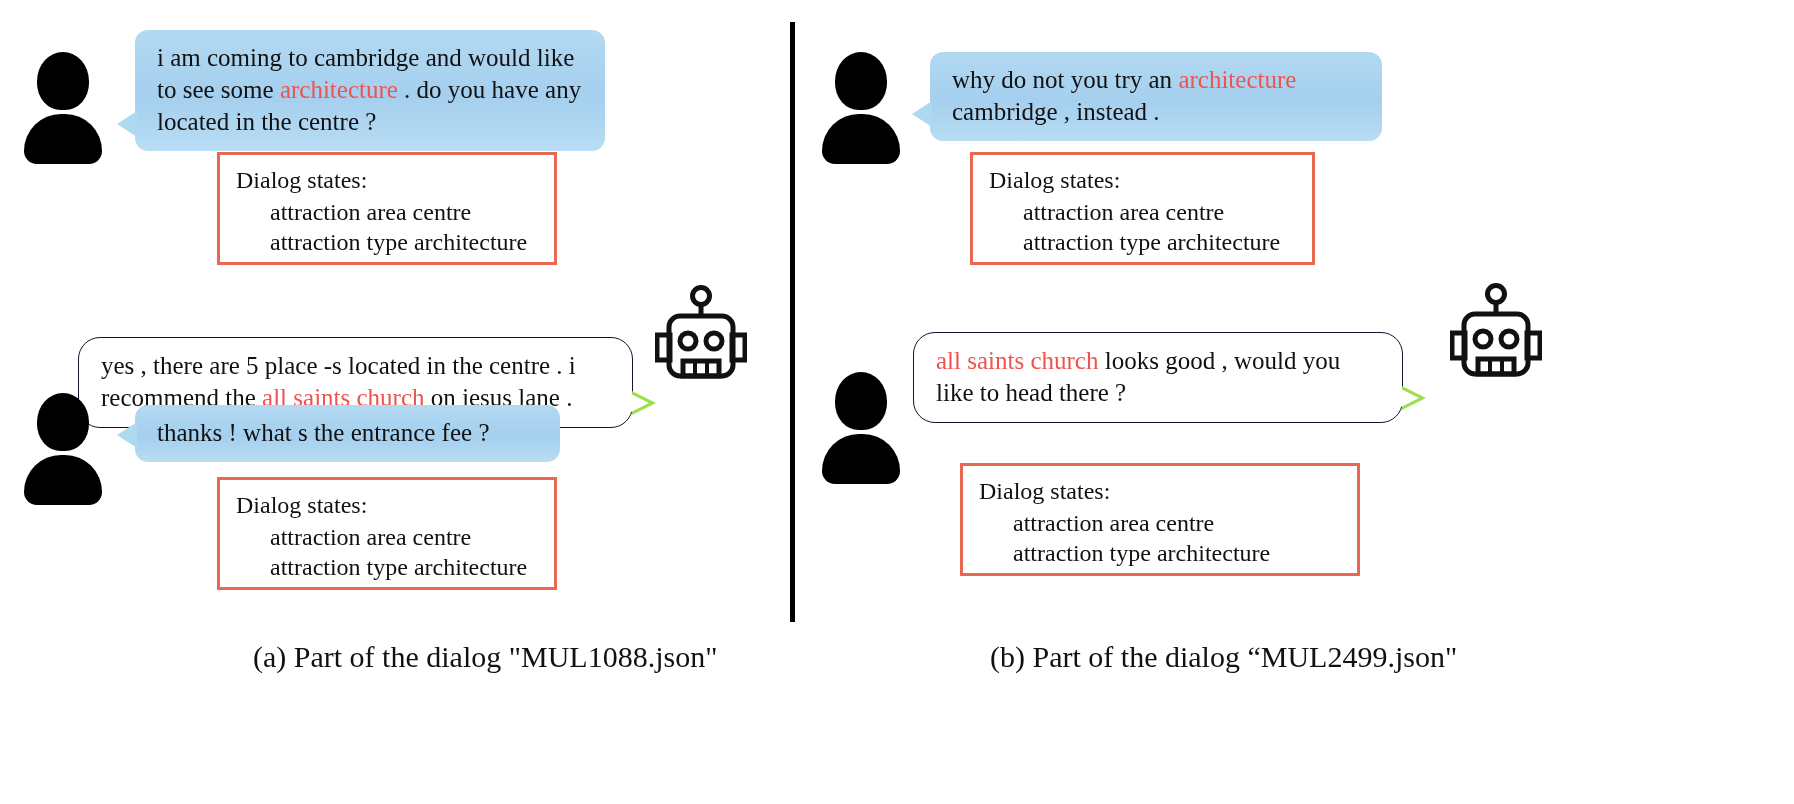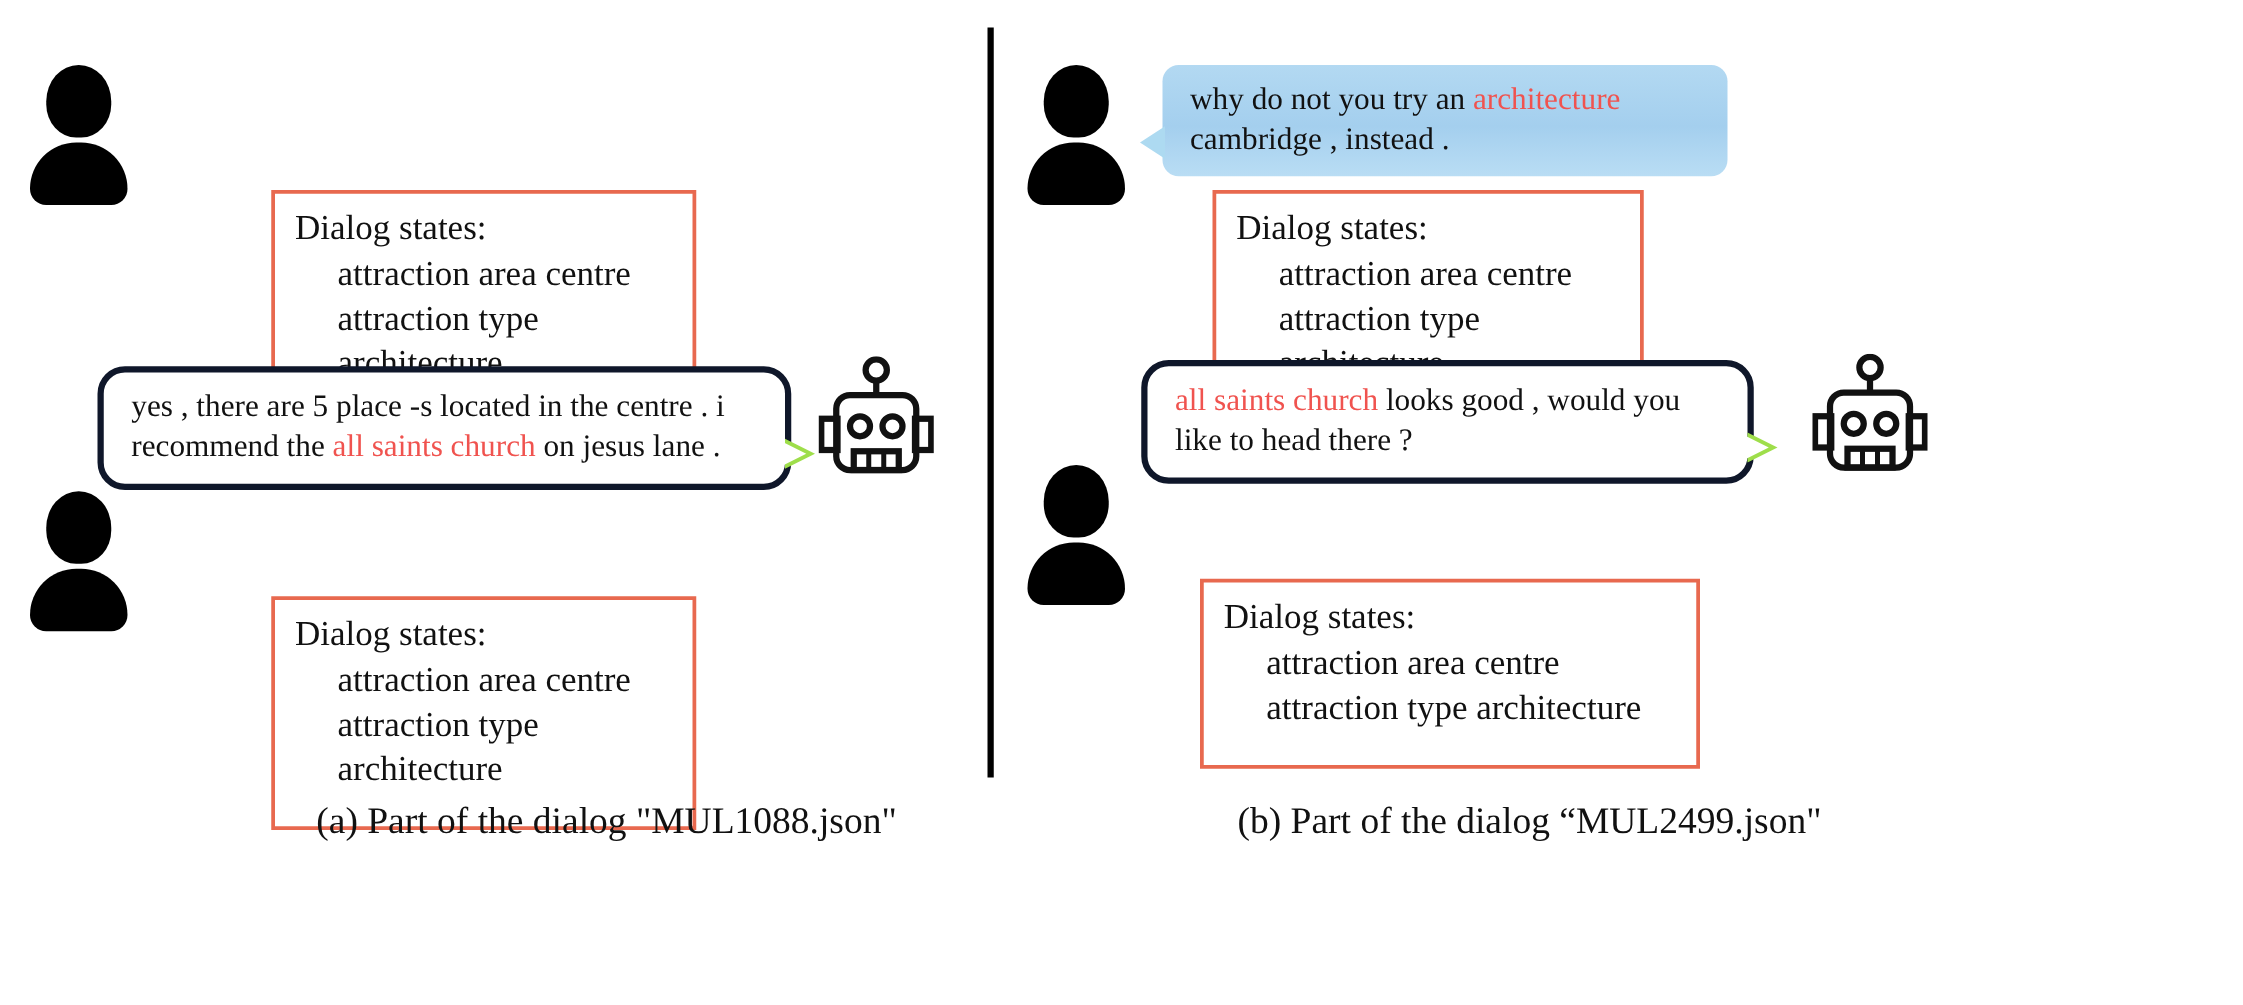--- a/index.html
+++ b/index.html
@@ -40,41 +40,41 @@
     background:linear-gradient(180deg,#b3d9f2 0%,#a4cfee 55%,#b9ddf4 100%);
     border-radius:13px;
   }
   .bubble-user .tail{
     position:absolute;left:-18px;bottom:14px;width:0;height:0;
     border-top:13px solid transparent;
     border-bottom:13px solid transparent;
     border-right:20px solid #addaf1;
   }
   .bubble-bot{
-    background:#ffffff;border:5px solid #0f172a;border-radius:22px;
+    background:#ffffff;border:1px solid #0f172a;border-radius:22px;margin-top:44px;
   }
   .bubble-bot .tail-out{
     position:absolute;right:-24px;bottom:12px;width:0;height:0;
     border-top:12px solid transparent;
     border-bottom:12px solid transparent;
     border-left:24px solid #9ede4a;
   }
   .bubble-bot .tail-in{
     position:absolute;right:-17px;bottom:15px;width:0;height:0;
     border-top:9px solid transparent;
     border-bottom:9px solid transparent;
     border-left:18px solid #ffffff;
   }
   .hl{color:#f0534f;}
 
   
   .states-box{
     position:absolute;border:3px solid #e8694f;background:#fff;
-    box-sizing:border-box;padding:10px 16px 28px 16px;
-    font-size:28px;line-height:1.26;color:#111;
+    box-sizing:border-box;padding:10px 16px 4px 16px;
+    font-size:24px;line-height:1.26;color:#111;
   }
   .states-title{margin:0 0 2px 0;}
   .states-line{margin-left:34px;}
 
   
   .robot{position:absolute;width:92px;height:108px;}
 
   
   .caption{
     position:absolute;font-size:30px;color:#111;white-space:nowrap;text-align:center;
@@ -83,20 +83,24 @@
 </head>
 <body>
 
 <div class="panel" id="panel-a">
 
   <div class="avatar" style="left:24px;top:52px;">
     <div class="head"></div>
     <div class="body"></div>
   </div>
 
+  <div class="bubble bubble-user" style="left:135px;top:30px;width:470px;">
+    <div class="tail"></div>
+    <span><span>i am coming to cambridge and would like to see some </span><span class="hl">architecture</span><span> . do you have any located in the centre ?</span></span>
+  </div>
 
   <div class="states-box" style="left:217px;top:152px;width:340px;">
     <div class="states-title">Dialog states:</div>
     <div class="states-line"><span>attraction area centre</span></div>
     <div class="states-line"><span>attraction type architecture</span></div>
   </div>
 
   <div class="bubble bubble-bot" style="left:78px;top:293px;width:555px;">
     <div class="tail-out"></div>
     <div class="tail-in"></div>
@@ -116,20 +120,24 @@
       <line x1="40" y1="76" x2="40" y2="91" stroke="#111" stroke-width="4"></line>
       <line x1="52" y1="76" x2="52" y2="91" stroke="#111" stroke-width="4"></line>
     </svg>
   </div>
 
   <div class="avatar" style="left:24px;top:393px;">
     <div class="head"></div>
     <div class="body"></div>
   </div>
 
+  <div class="bubble bubble-user" style="left:135px;top:405px;width:425px;">
+    <div class="tail"></div>
+    <span><span>thanks ! what s the entrance fee ?</span></span>
+  </div>
 
   <div class="states-box" style="left:217px;top:477px;width:340px;">
     <div class="states-title">Dialog states:</div>
     <div class="states-line"><span>attraction area centre</span></div>
     <div class="states-line"><span>attraction type architecture</span></div>
   </div>
 
   <div class="caption" style="left:253px;top:640px;">(a) Part of the dialog "MUL1088.json"</div>
 </div>
 

